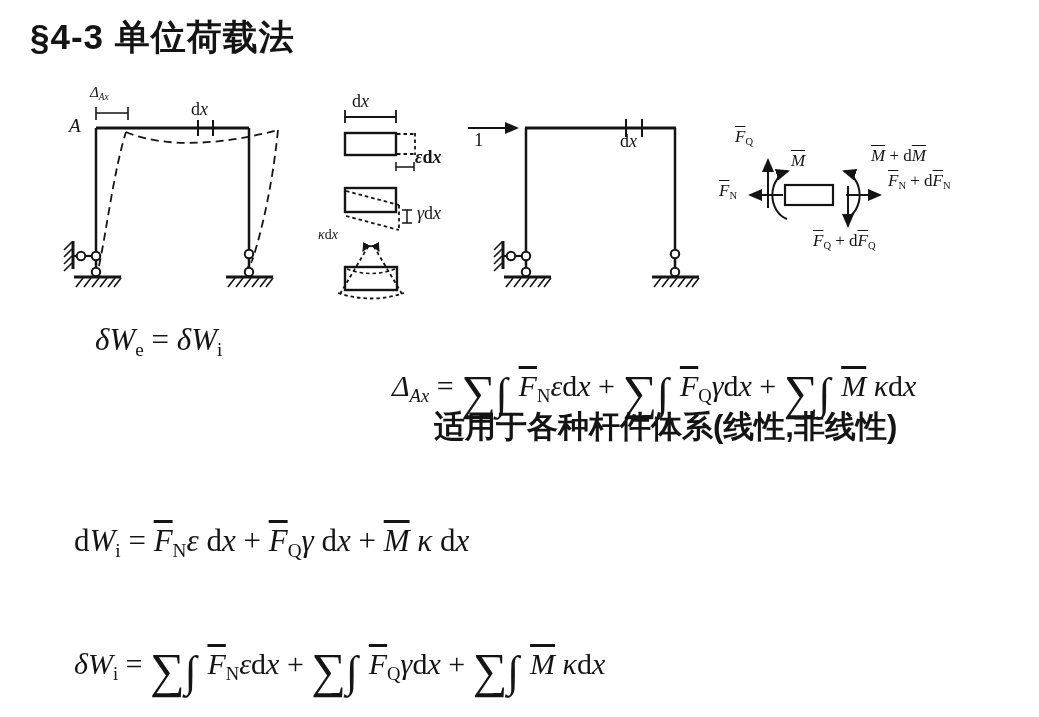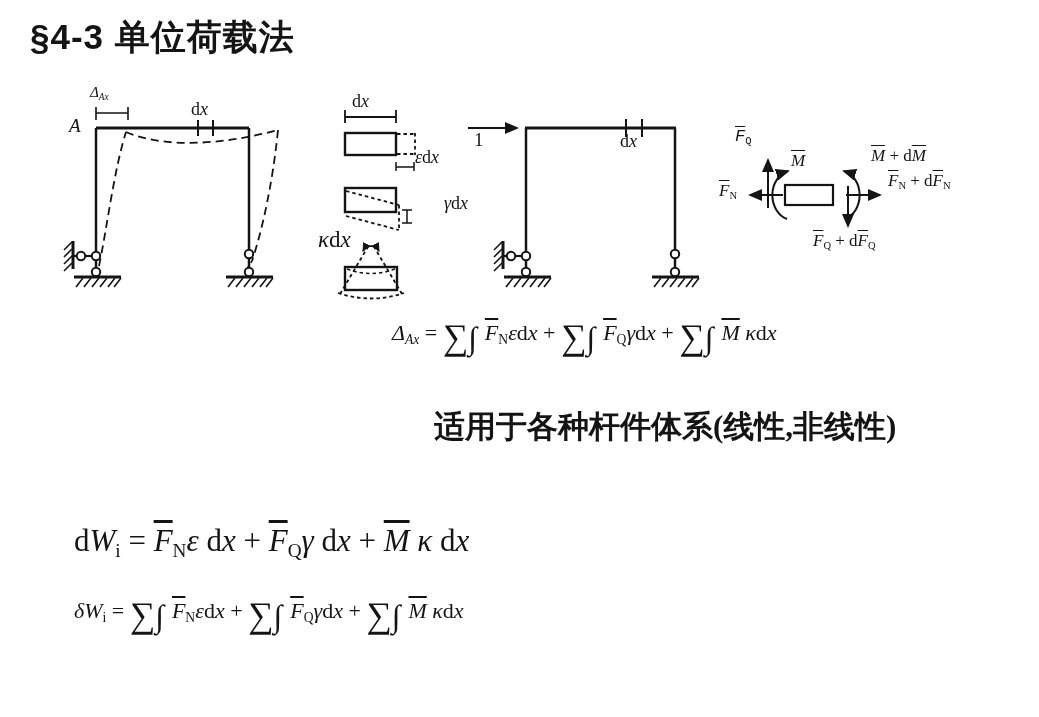--- a/index.html
+++ b/index.html
@@ -2,24 +2,24 @@
 <html><head>
 <meta charset="utf-8">
 <style>
   html,body{margin:0;padding:0;background:#ffffff;}
   .slide{position:relative;width:1030px;height:717px;background:#ffffff;
          font-family:"Liberation Serif",serif;color:#141414;overflow:hidden;}
   .title{position:absolute;left:30px;top:14px;
          font-family:"Liberation Sans",sans-serif;font-weight:bold;
          font-size:35px;letter-spacing:1px;white-space:nowrap;}
   .note{position:absolute;left:434px;top:406px;
-        font-family:Liberation Serif, serif;font-weight:bold;
+        font-family:Liberation Sans, sans-serif;font-weight:bold;
         font-size:31px;white-space:nowrap;}
   .eq{position:absolute;white-space:nowrap;font-size:31px;line-height:1.2;}
-  .eq.big{font-size:22px;}
+  .eq.big{font-size:30px;margin-top:48px;}
   .lbl{position:absolute;white-space:nowrap;font-size:17px;line-height:1.05;text-align:right;}
   .tk-it,.tk-subit,.tk-bar{font-style:italic;}
   .tk-sub,.tk-subit{font-size:62%;vertical-align:-0.32em;}
   .tk-bar{text-decoration:overline;}
   .tk-big{font-size:162%;vertical-align:-0.26em;line-height:1;}
   .tk-int{font-size:145%;vertical-align:-0.28em;line-height:1;}
   svg.diagrams{position:absolute;left:0;top:0;}
 </style>
 </head>
 <body>
@@ -107,31 +107,32 @@
       <path d="M845,219 A 21,25 0 0 0 844,171" marker-end="url(#arr)"></path>
       <line x1="846" y1="195" x2="880" y2="195" marker-end="url(#arr)"></line>
       <line x1="848" y1="186" x2="848" y2="226" marker-end="url(#arr)"></line>
     </g>
   </svg>
 
   <span class="lbl" style="left:90px;top:85px;font-size:15px;"><span class="tk-it">Δ</span><span class="tk-subit">Ax</span></span>
   <span class="lbl" style="left:69px;top:116px;font-size:19px;"><span class="tk-it">A</span></span>
   <span class="lbl" style="left:191px;top:100px;font-size:18px;"><span class="tk-up">d</span><span class="tk-it">x</span></span>
   <span class="lbl" style="left:352px;top:92px;font-size:18px;"><span class="tk-up">d</span><span class="tk-it">x</span></span>
-  <span class="lbl" style="left:415px;top:148px;font-size:18px;"><span class="tk-it">ε</span><span class="tk-up">d</span><span class="tk-it">x</span></span>
-  <span class="lbl" style="left:417px;top:194px;font-size:18px;margin-left:27px;"><span class="tk-it">γ</span><span class="tk-up">d</span><span class="tk-it">x</span></span>
-  <span class="lbl" style="left:318px;top:228px;font-size:23px;"><span class="tk-it">κ</span><span class="tk-up">d</span><span class="tk-it">x</span></span>
+  <span class="lbl" style="left:415px;top:148px;font-size:18px;font-weight:bold;"><span class="tk-it">ε</span><span class="tk-up">d</span><span class="tk-it">x</span></span>
+  <span class="lbl" style="left:417px;top:204px;font-size:18px;"><span class="tk-it">γ</span><span class="tk-up">d</span><span class="tk-it">x</span></span>
+  <span class="lbl" style="left:318px;top:228px;font-size:14px;"><span class="tk-it">κ</span><span class="tk-up">d</span><span class="tk-it">x</span></span>
   <span class="lbl" style="left:474px;top:130px;font-size:19px;"><span class="tk-up">1</span></span>
   <span class="lbl" style="left:620px;top:132px;font-size:18px;"><span class="tk-up">d</span><span class="tk-it">x</span></span>
-  <span class="lbl" style="left:735px;top:128px;font-family:Liberation Mono, monospace;"><span class="tk-bar">F</span><span class="tk-sub">Q</span></span>
+  <span class="lbl" style="left:735px;top:128px;"><span class="tk-bar">F</span><span class="tk-sub">Q</span></span>
   <span class="lbl" style="left:791px;top:152px;"><span class="tk-bar">M</span></span>
   <span class="lbl" style="left:823px;top:147px;margin-left:48px;"><span class="tk-bar">M</span><span class="tk-up"> + d</span><span class="tk-bar">M</span></span>
   <span class="lbl" style="left:719px;top:182px;"><span class="tk-bar">F</span><span class="tk-sub">N</span></span>
   <span class="lbl" style="left:888px;top:172px;"><span class="tk-bar">F</span><span class="tk-sub">N</span><span class="tk-up"> + d</span><span class="tk-bar">F</span><span class="tk-sub">N</span></span>
   <span class="lbl" style="left:813px;top:232px;"><span class="tk-bar">F</span><span class="tk-sub">Q</span><span class="tk-up"> + d</span><span class="tk-bar">F</span><span class="tk-sub">Q</span></span>
 
+  <div class="eq" style="left:95px;top:321px;"><span class="tk-it">δW</span><span class="tk-sub">e</span><span class="tk-up"> = </span><span class="tk-it">δW</span><span class="tk-sub">i</span></div>
   <div class="eq" style="left:74px;top:522px;"><span class="tk-up">d</span><span class="tk-it">W</span><span class="tk-sub">i</span><span class="tk-up"> = </span><span class="tk-bar">F</span><span class="tk-sub">N</span><span class="tk-it">ε</span><span class="tk-up"> d</span><span class="tk-it">x</span><span class="tk-up"> + </span><span class="tk-bar">F</span><span class="tk-sub">Q</span><span class="tk-it">γ</span><span class="tk-up"> d</span><span class="tk-it">x</span><span class="tk-up"> + </span><span class="tk-bar">M</span><span class="tk-it"> κ</span><span class="tk-up"> d</span><span class="tk-it">x</span></div>
   <div class="eq big" style="left:74px;top:598px;"><span class="tk-it">δW</span><span class="tk-sub">i</span><span class="tk-up"> = </span><span class="tk-big">∑</span><span class="tk-int">∫ </span><span class="tk-bar">F</span><span class="tk-sub">N</span><span class="tk-it">ε</span><span class="tk-up">d</span><span class="tk-it">x</span><span class="tk-up"> + </span><span class="tk-big">∑</span><span class="tk-int">∫ </span><span class="tk-bar">F</span><span class="tk-sub">Q</span><span class="tk-it">γ</span><span class="tk-up">d</span><span class="tk-it">x</span><span class="tk-up"> + </span><span class="tk-big">∑</span><span class="tk-int">∫ </span><span class="tk-bar">M</span><span class="tk-it"> κ</span><span class="tk-up">d</span><span class="tk-it">x</span></div>
   <div class="eq big" style="left:392px;top:320px;"><span class="tk-it">Δ</span><span class="tk-subit">Ax</span><span class="tk-up"> = </span><span class="tk-big">∑</span><span class="tk-int">∫ </span><span class="tk-bar">F</span><span class="tk-sub">N</span><span class="tk-it">ε</span><span class="tk-up">d</span><span class="tk-it">x</span><span class="tk-up"> + </span><span class="tk-big">∑</span><span class="tk-int">∫ </span><span class="tk-bar">F</span><span class="tk-sub">Q</span><span class="tk-it">γ</span><span class="tk-up">d</span><span class="tk-it">x</span><span class="tk-up"> + </span><span class="tk-big">∑</span><span class="tk-int">∫ </span><span class="tk-bar">M</span><span class="tk-it"> κ</span><span class="tk-up">d</span><span class="tk-it">x</span></div>
 
   <div class="note">适用于各种杆件体系(线性,非线性)</div>
 
 </div>
 
 </body></html>

